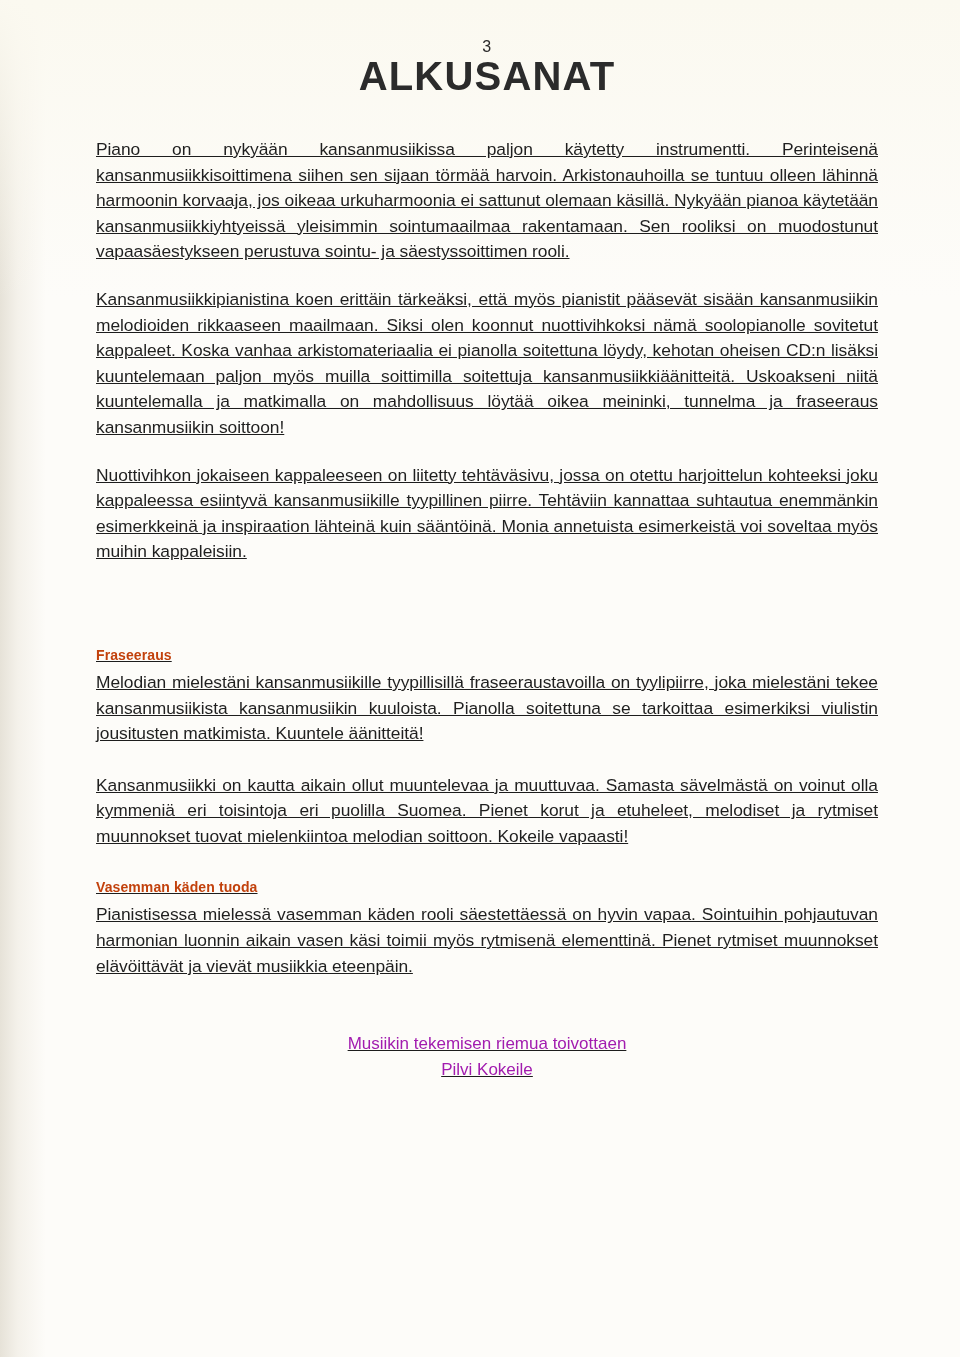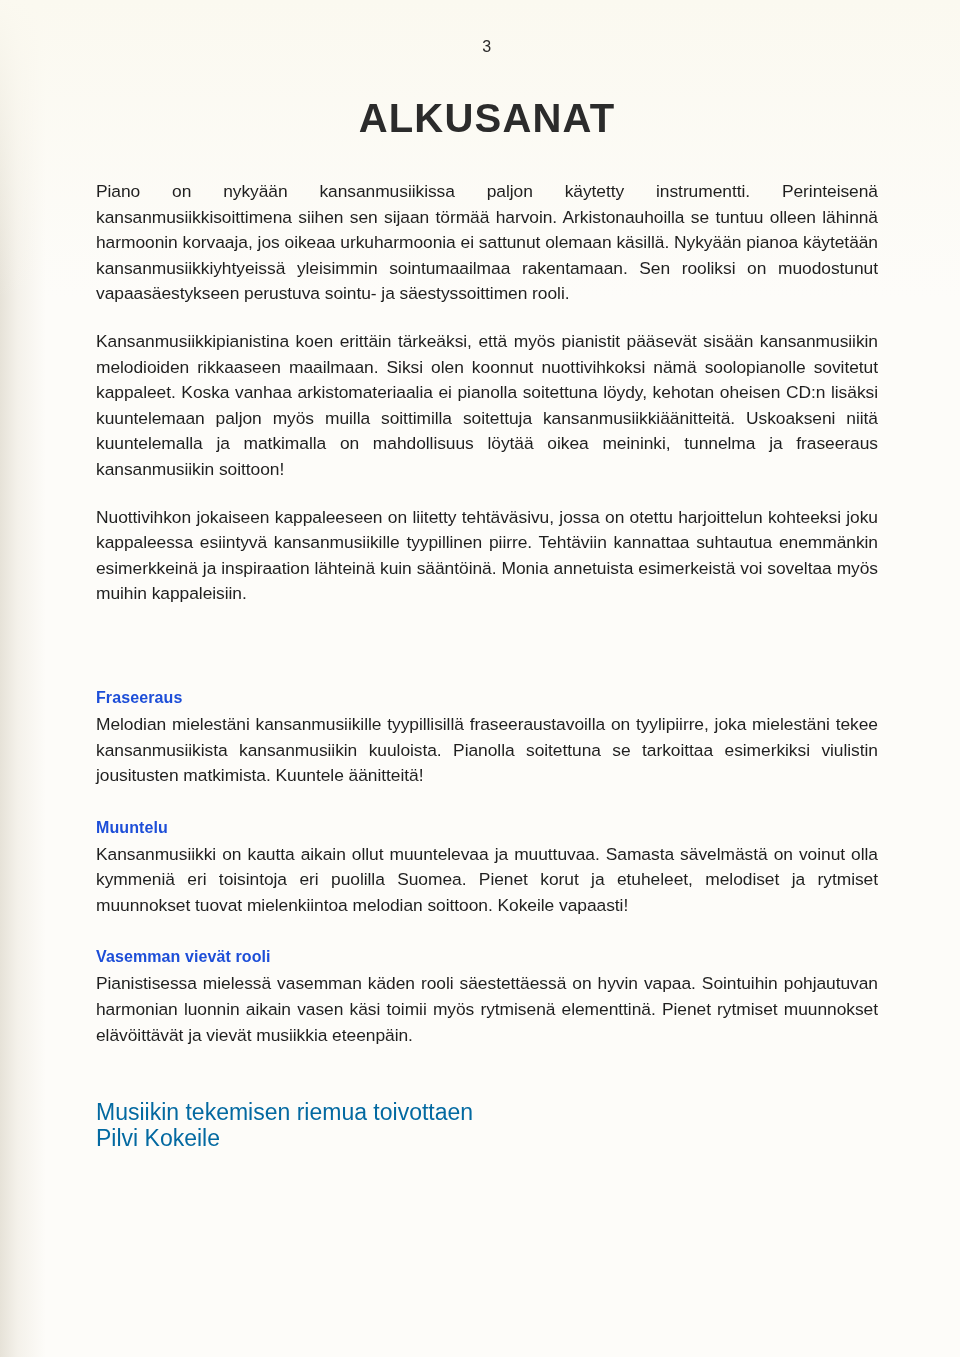--- a/index.html
+++ b/index.html
@@ -41,59 +41,61 @@
     left: 0;
     top: 38px;
     width: 782px;
     text-align: center;
     font-size: 16px;
     color: #2a2a2a;
     letter-spacing: 0.5px;
   }
   .title {
     margin: 0;
-    padding-top: 96px;
+    padding-top: 54px;
     text-align: center;
     font-size: 40px;
     font-weight: bold;
     letter-spacing: 1.2px;
     color: #2b2b2b;
   }
   .body-block {
     padding-top: 38px;
+    text-decoration: underline;
   }
   p.para {
     margin: 0 0 22px 0;
     font-size: 17.4px;
     line-height: 25.6px;
     text-align: justify;
     color: #1f1f1f;
     letter-spacing: -0.05px;
   }
   p.para.tight {
     margin-bottom: 0;
   }
   .section {
     margin-top: 26px;
   }
   h2.section-head {
     margin: 0 0 2px 0;
-    font-size: 16px;
+    font-size: 14px;
     font-weight: bold;
     line-height: 25px;
     letter-spacing: 0.1px;
-    color: #1d4ed8;
+    color: #c2410c;
   }
   .spacer-lg { height: 30px; }
   .spacer-md { height: 22px; }
   .signature {
     margin: 0;
-    font-size: 23px;
+    font-size: 17px;
     line-height: 25.6px;
-    color: #0369a1;
+    color: #a21caf;
+    text-align: center;
   }
   .signature div { white-space: pre; }
 </style>
 </head>
 <body>
 
 <div class="page">
   <div class="gutter-shadow"></div>
   <div class="paper-tint"></div>
 
@@ -113,26 +115,25 @@
 
 
       <div class="spacer-lg"></div>
 
       <div class="section">
         <h2 class="section-head">Fraseeraus</h2>
         <p class="para tight">Melodian mielestäni kansanmusiikille tyypillisillä fraseeraustavoilla on tyylipiirre, joka mielestäni tekee kansanmusiikista kansanmusiikin kuuloista. Pianolla soitettuna se tarkoittaa esimerkiksi viulistin jousitusten matkimista. Kuuntele äänitteitä!</p>
       </div>
 
       <div class="section">
-        <h2 class="section-head">Muuntelu</h2>
         <p class="para tight">Kansanmusiikki on kautta aikain ollut muuntelevaa ja muuttuvaa. Samasta sävelmästä on voinut olla kymmeniä eri toisintoja eri puolilla Suomea. Pienet korut ja etuheleet, melodiset ja rytmiset muunnokset tuovat mielenkiintoa melodian soittoon. Kokeile vapaasti!</p>
       </div>
 
       <div class="section">
-        <h2 class="section-head">Vasemman vievät rooli</h2>
+        <h2 class="section-head">Vasemman käden tuoda</h2>
         <p class="para tight">Pianistisessa mielessä vasemman käden rooli säestettäessä on hyvin vapaa. Sointuihin pohjautuvan harmonian luonnin aikain vasen käsi toimii myös rytmisenä elementtinä. Pienet rytmiset muunnokset elävöittävät ja vievät musiikkia eteenpäin.</p>
       </div>
 
       <div class="spacer-lg"></div>
 
 
       <div class="spacer-md"></div>
 
       <div class="signature">
         <div>Musiikin tekemisen riemua toivottaen</div>

